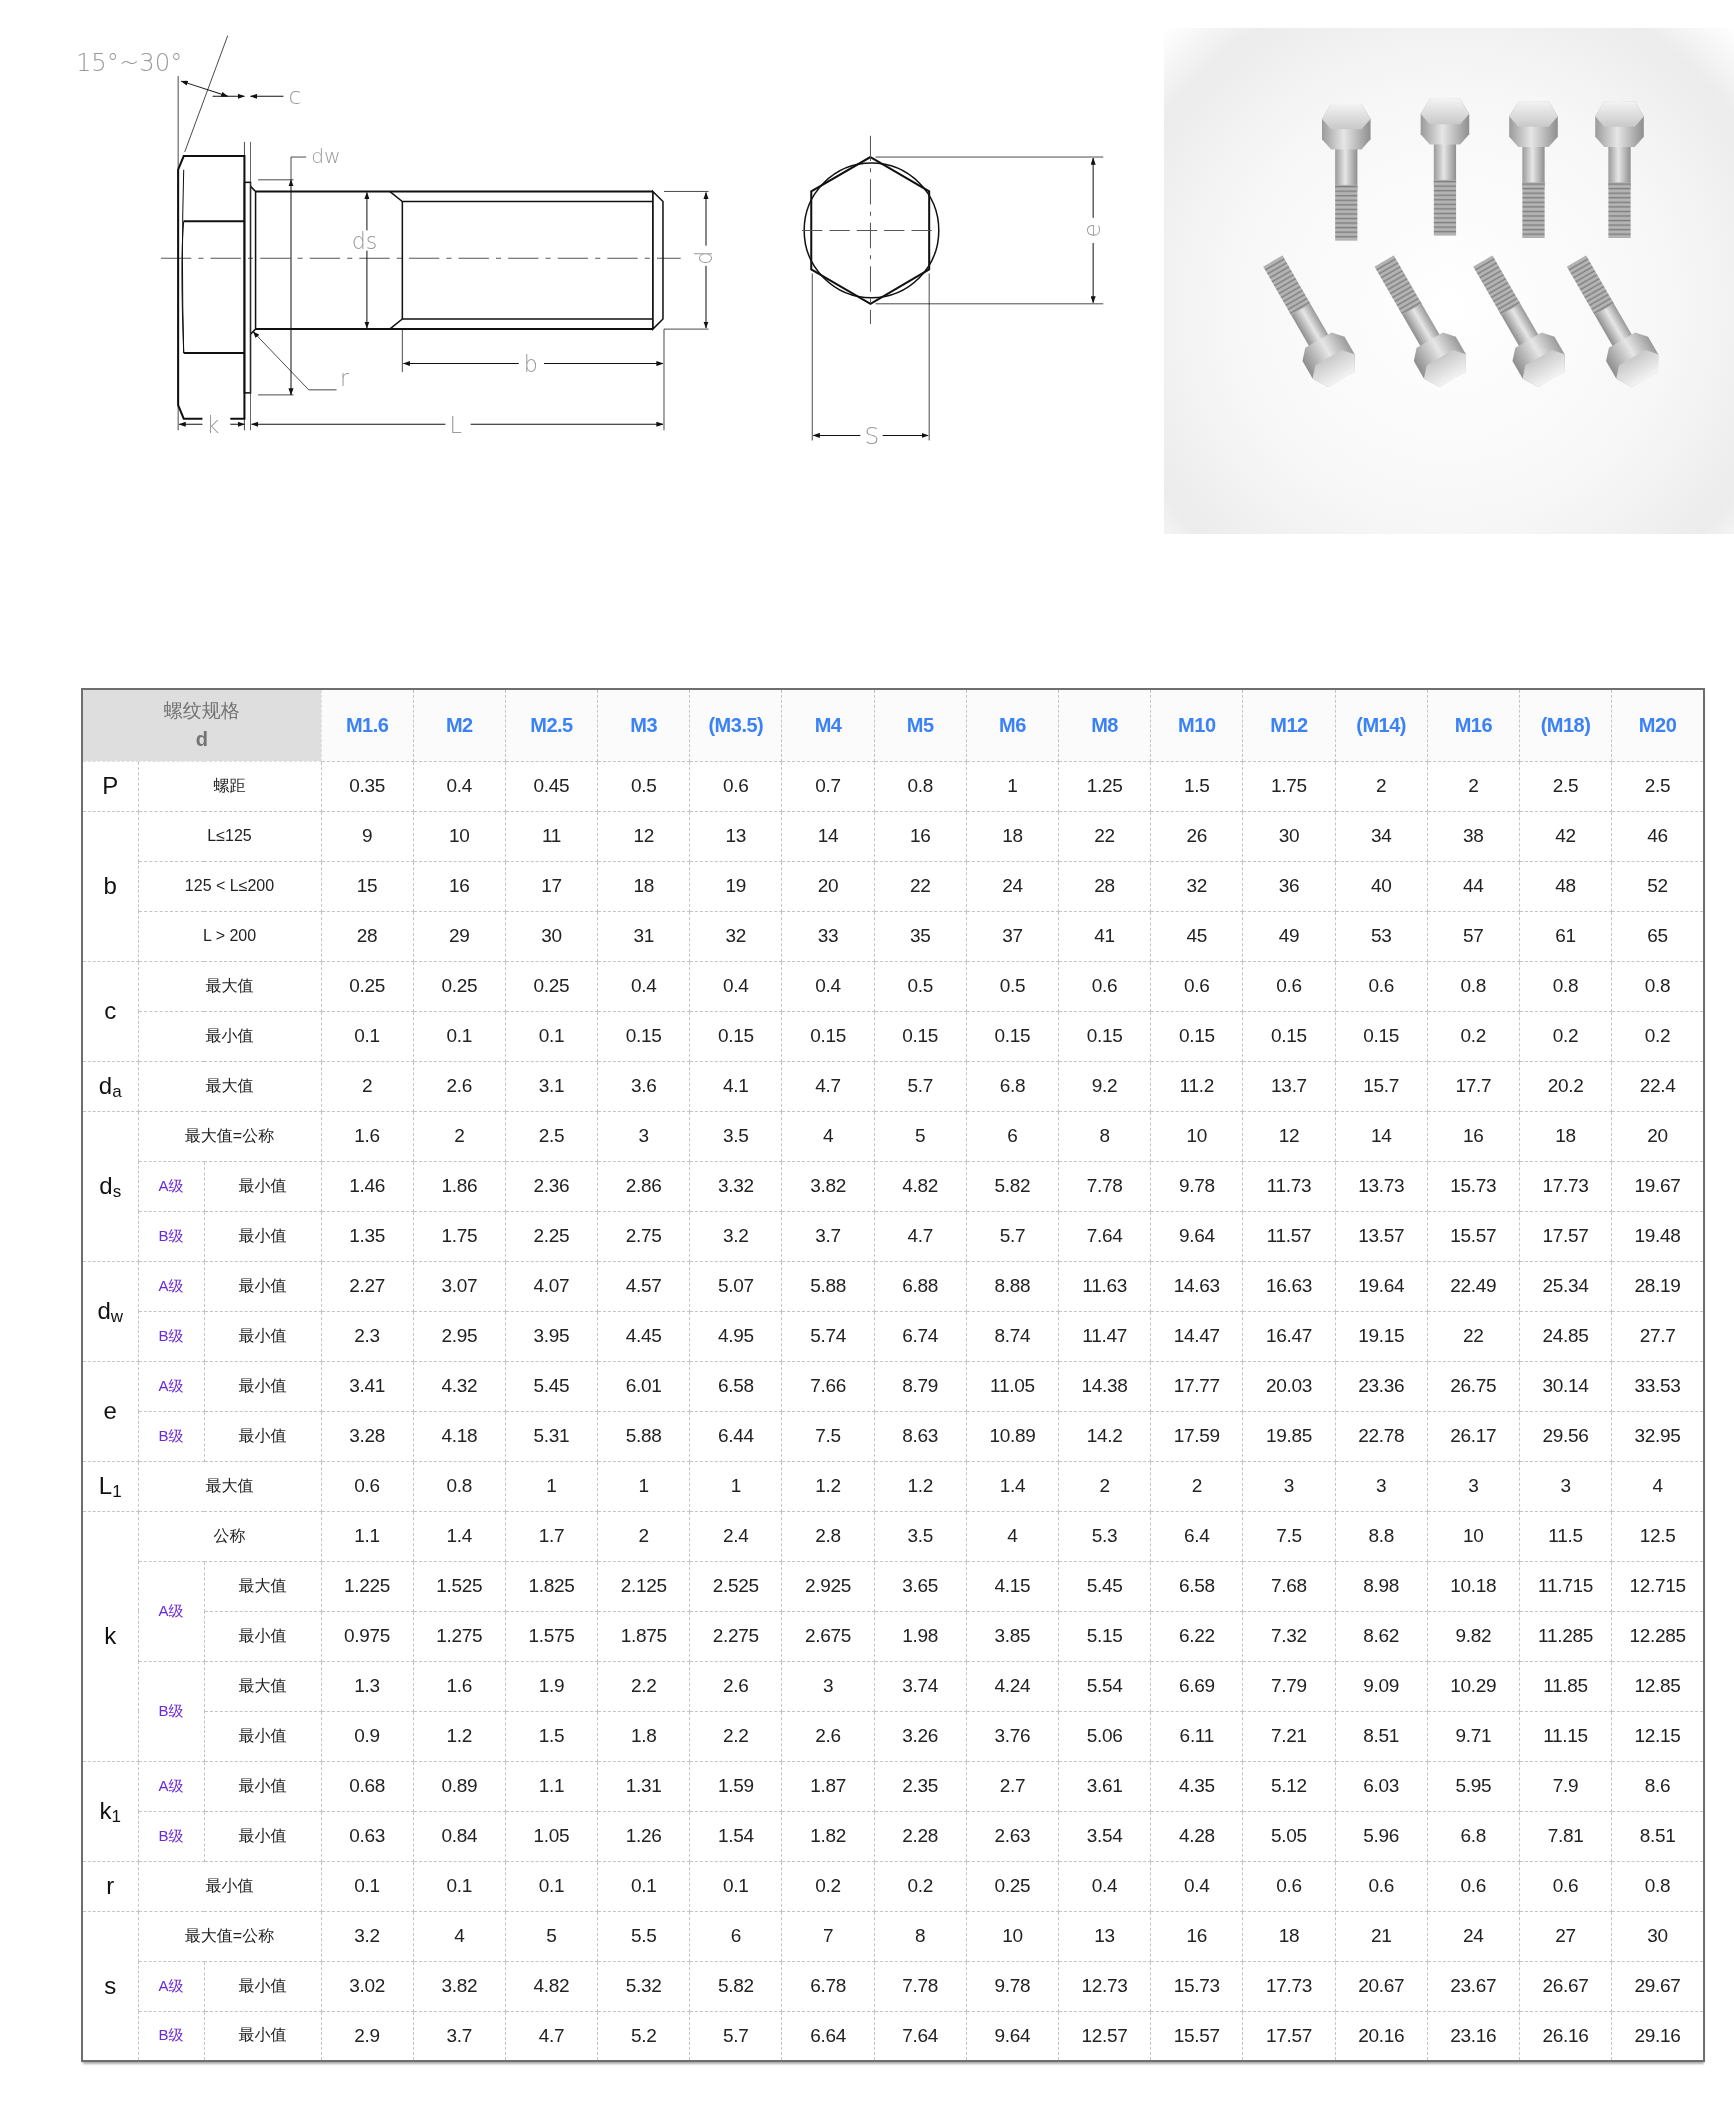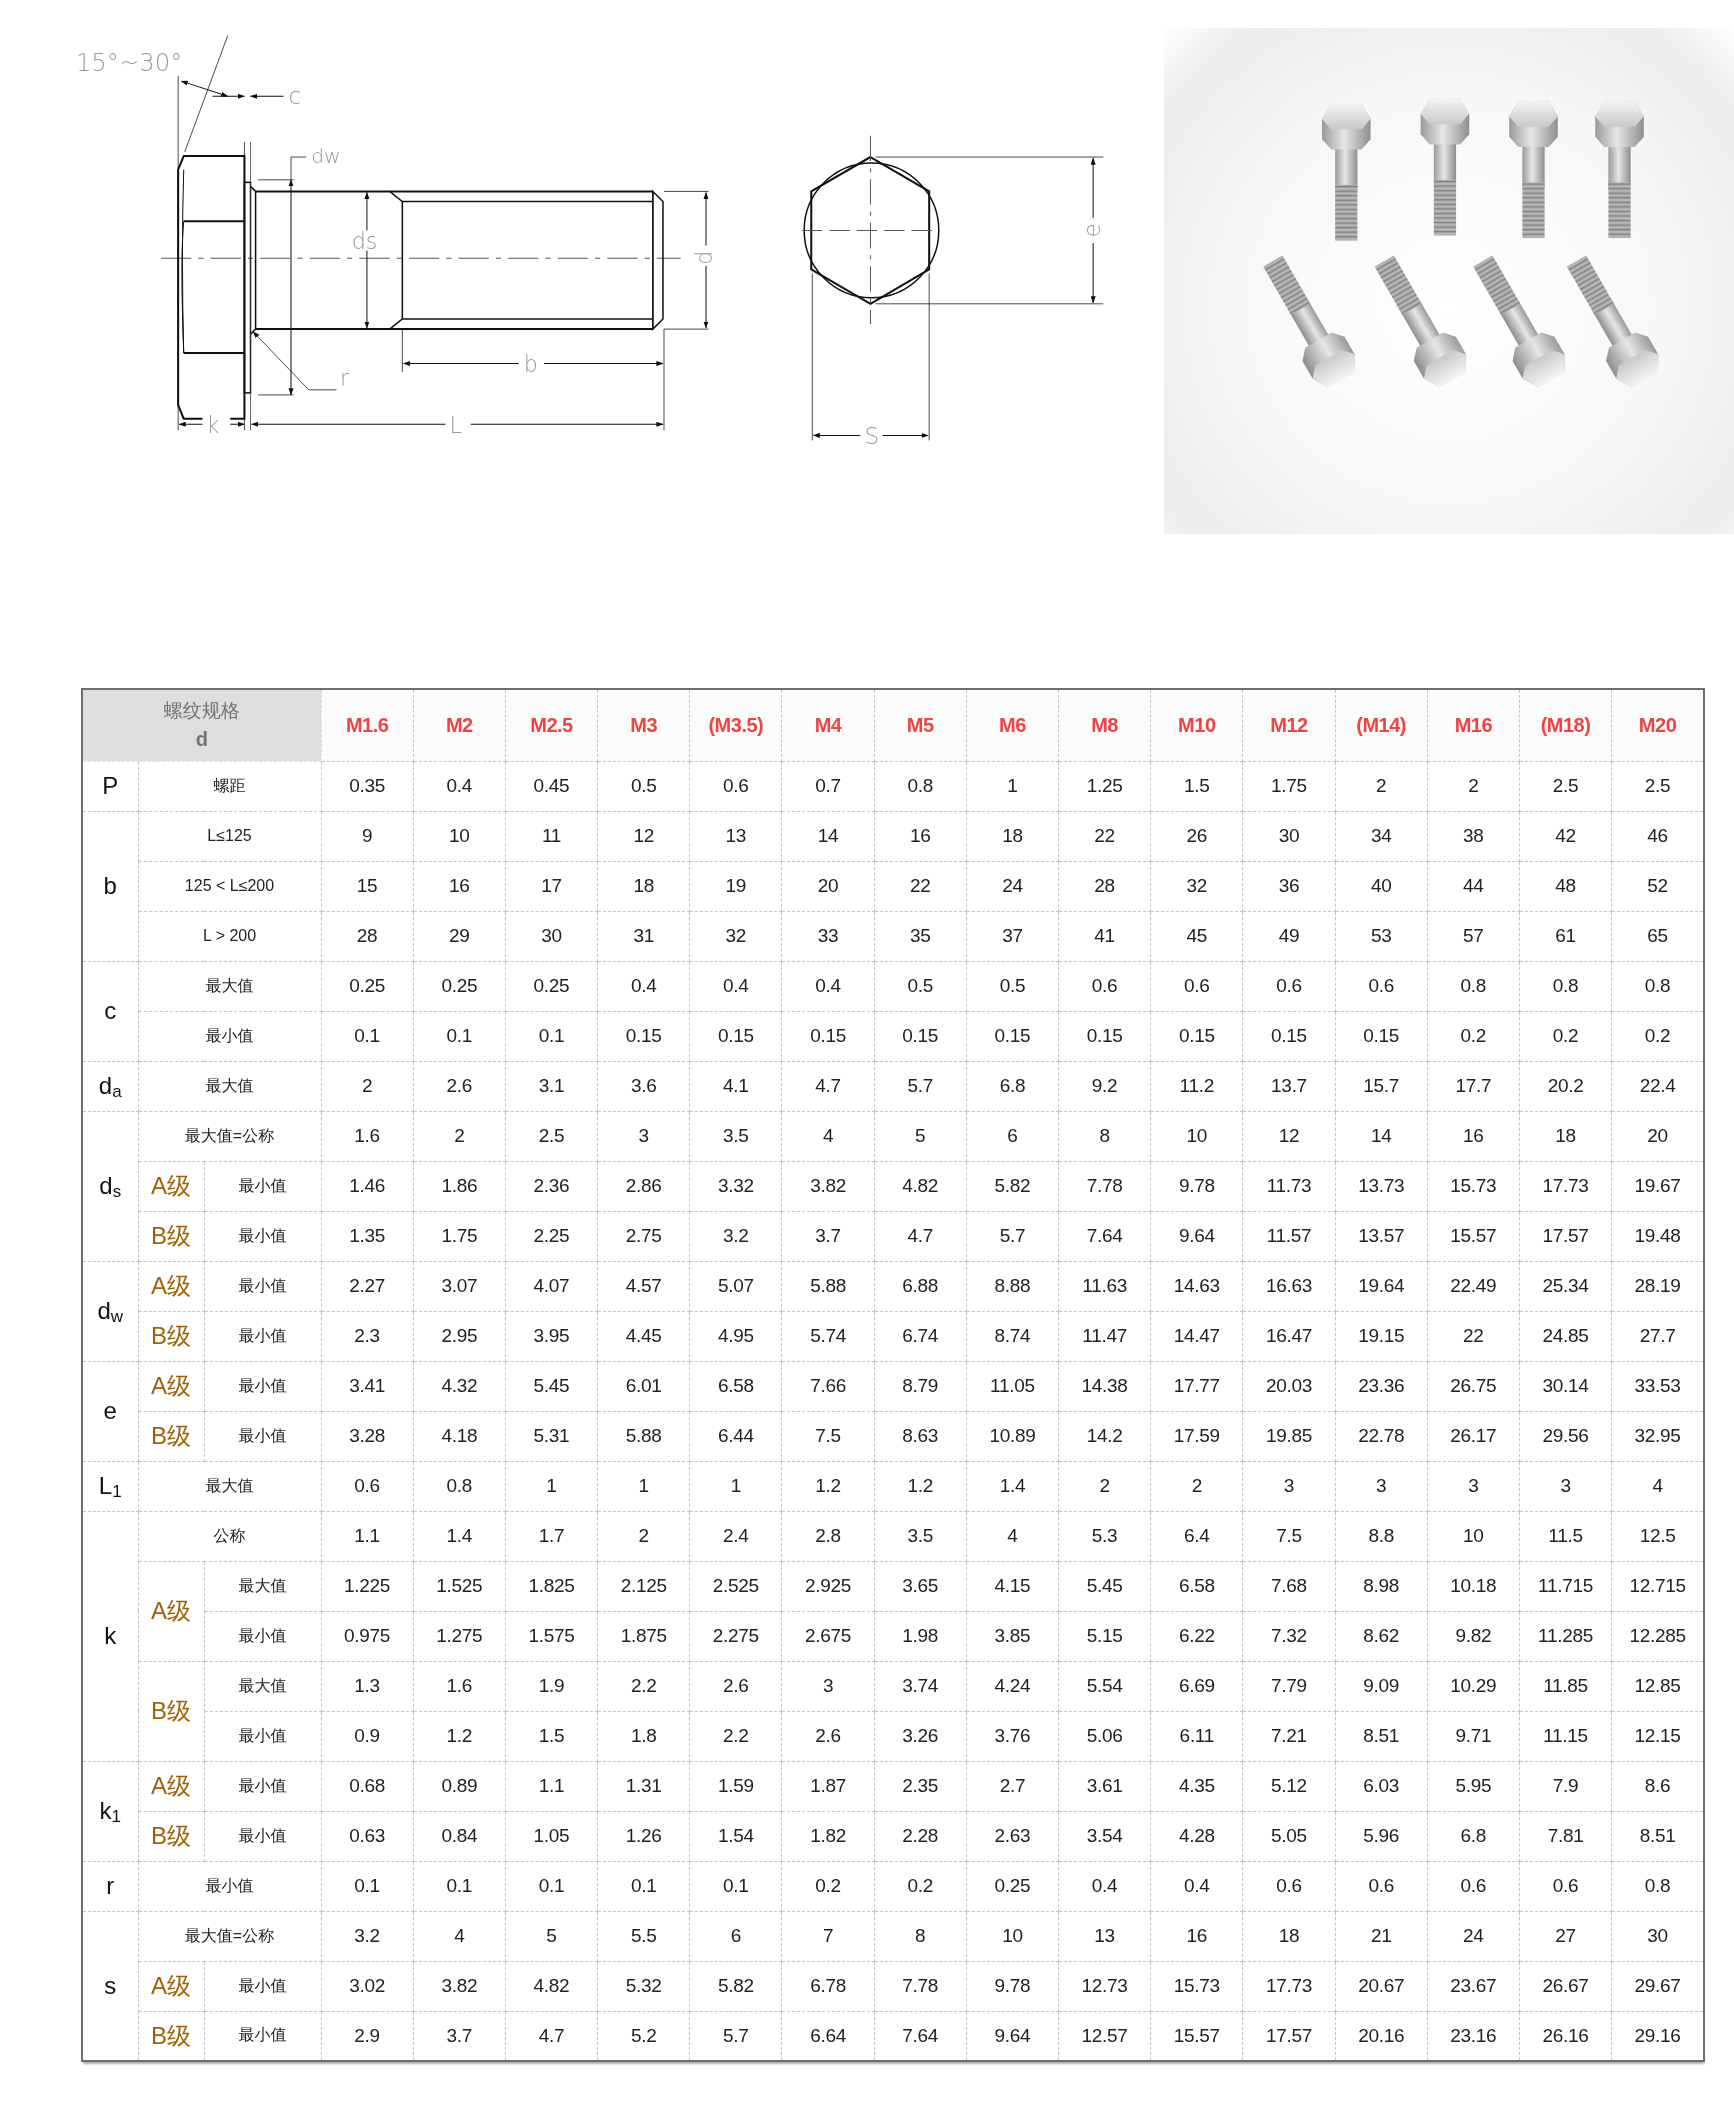--- a/index.html
+++ b/index.html
@@ -9,25 +9,25 @@
   .photo{position:absolute;left:1164px;top:28px;width:571px;height:506px;background:radial-gradient(ellipse at 50% 55%,#ffffff 0%,#f7f7f7 55%,#ececec 85%,#ffffff 100%);}
   .photo svg{position:absolute;left:0;top:0;}
   .dim-label{font-family:"DejaVu Sans",sans-serif;fill:#9a9a9a;font-weight:300;}
 
   .spec-table{position:absolute;left:81px;top:688px;width:1624px;border:2.5px solid #6e6e6e;border-collapse:collapse;table-layout:fixed;box-shadow:0 3px 2px -1.5px #aaa;}
   .spec-table td,.spec-table th{border:1px dashed #c4c4c4;text-align:center;vertical-align:middle;padding:0;font-weight:normal;}
   .spec-table tr{height:50px;}
   .spec-table tr.head-row{height:72px;}
   .head-corner{background:#dedede;font-size:19px;line-height:29px;color:#737373;border-color:#dedede !important;}
   .head-corner .d{font-weight:bold;font-size:20px;}
-  .size-head{color:#ef4444;font-weight:bold !important;font-size:20px;background:#fbfbfb;letter-spacing:-0.5px;}
+  .size-head{color:#3b82f6;font-weight:bold !important;font-size:20px;background:#fbfbfb;letter-spacing:-0.5px;}
   .sym{font-weight:bold;font-size:24px;color:#111;}
   .sym sub{font-size:17px;position:relative;top:3px;vertical-align:baseline;}
   .lbl{font-size:16px;color:#222;}
-  .grade{font-size:24px;color:#a16207;}
+  .grade{font-size:15px;color:#6d28d9;}
   .val{font-size:19px;color:#222;letter-spacing:-0.3px;}
 </style>
 </head>
 <body>
 
 <div class="drawing">
   <svg width="1164" height="557" viewBox="0 0 2300 1100">
     <defs>
       <marker id="arr" markerWidth="14" markerHeight="10" refX="13" refY="5" orient="auto-start-reverse" markerUnits="userSpaceOnUse">
         <path d="M0,0 L14,5 L0,10 z" fill="#111"></path>

